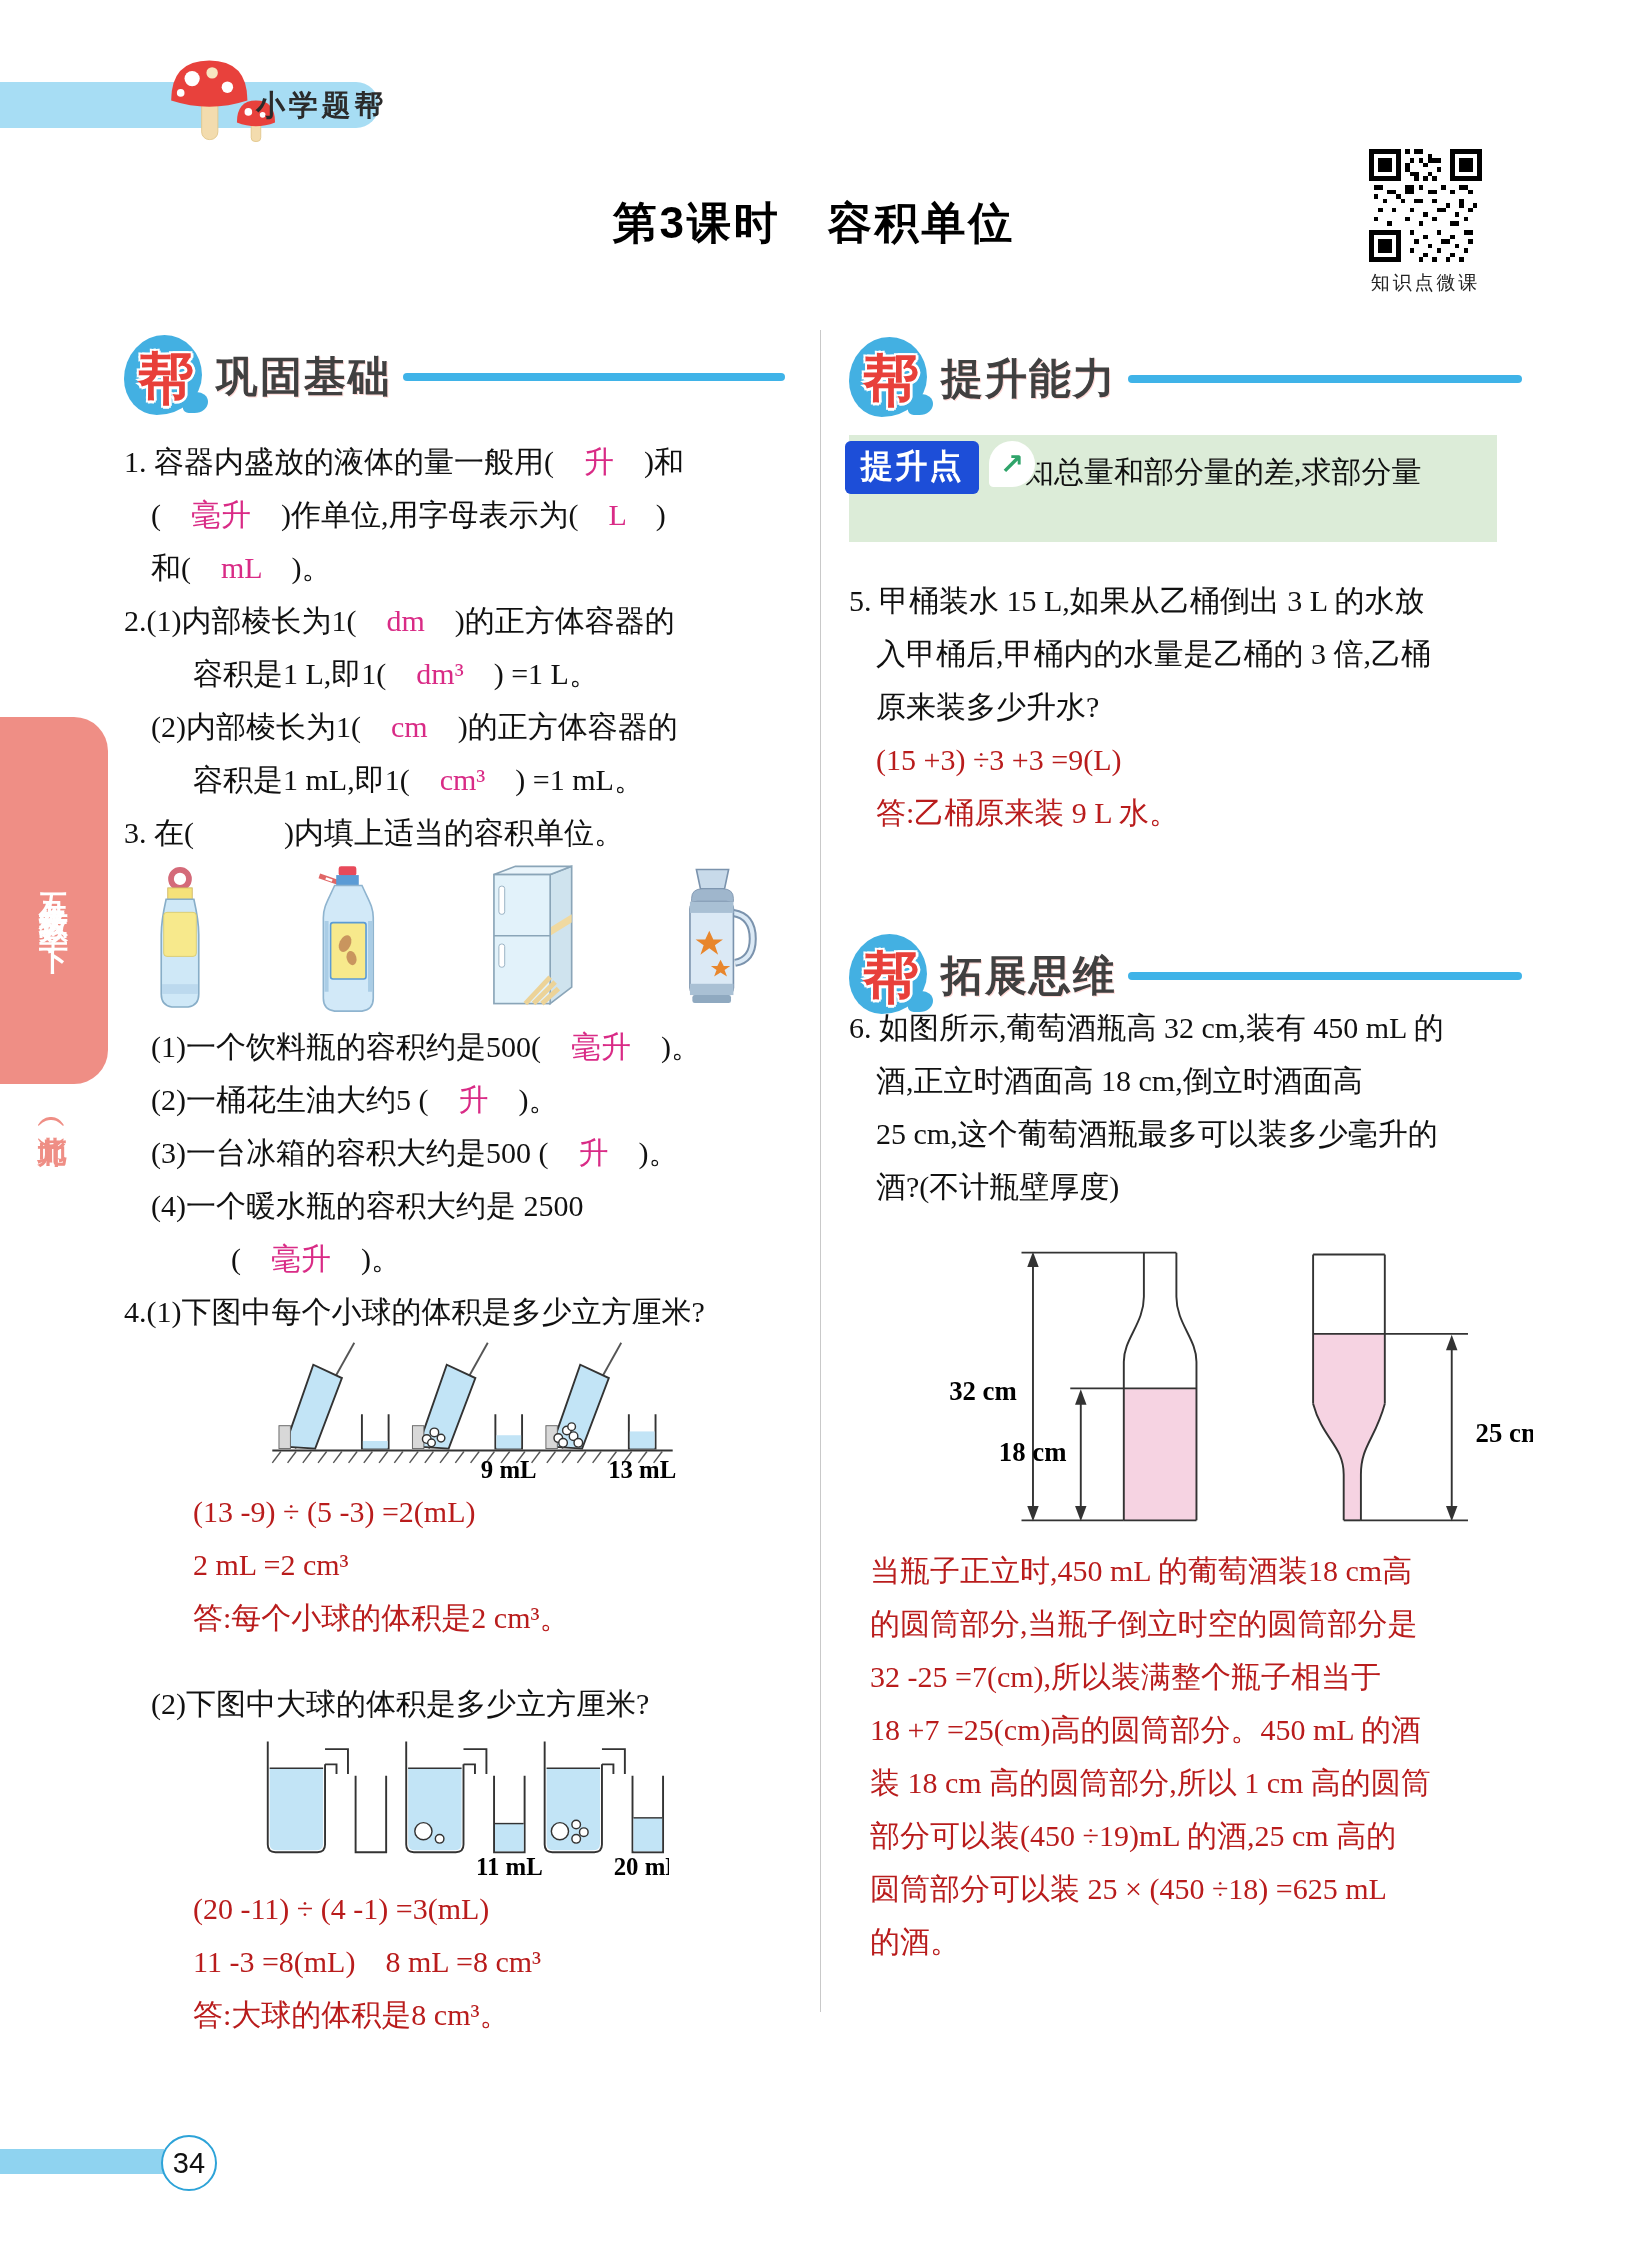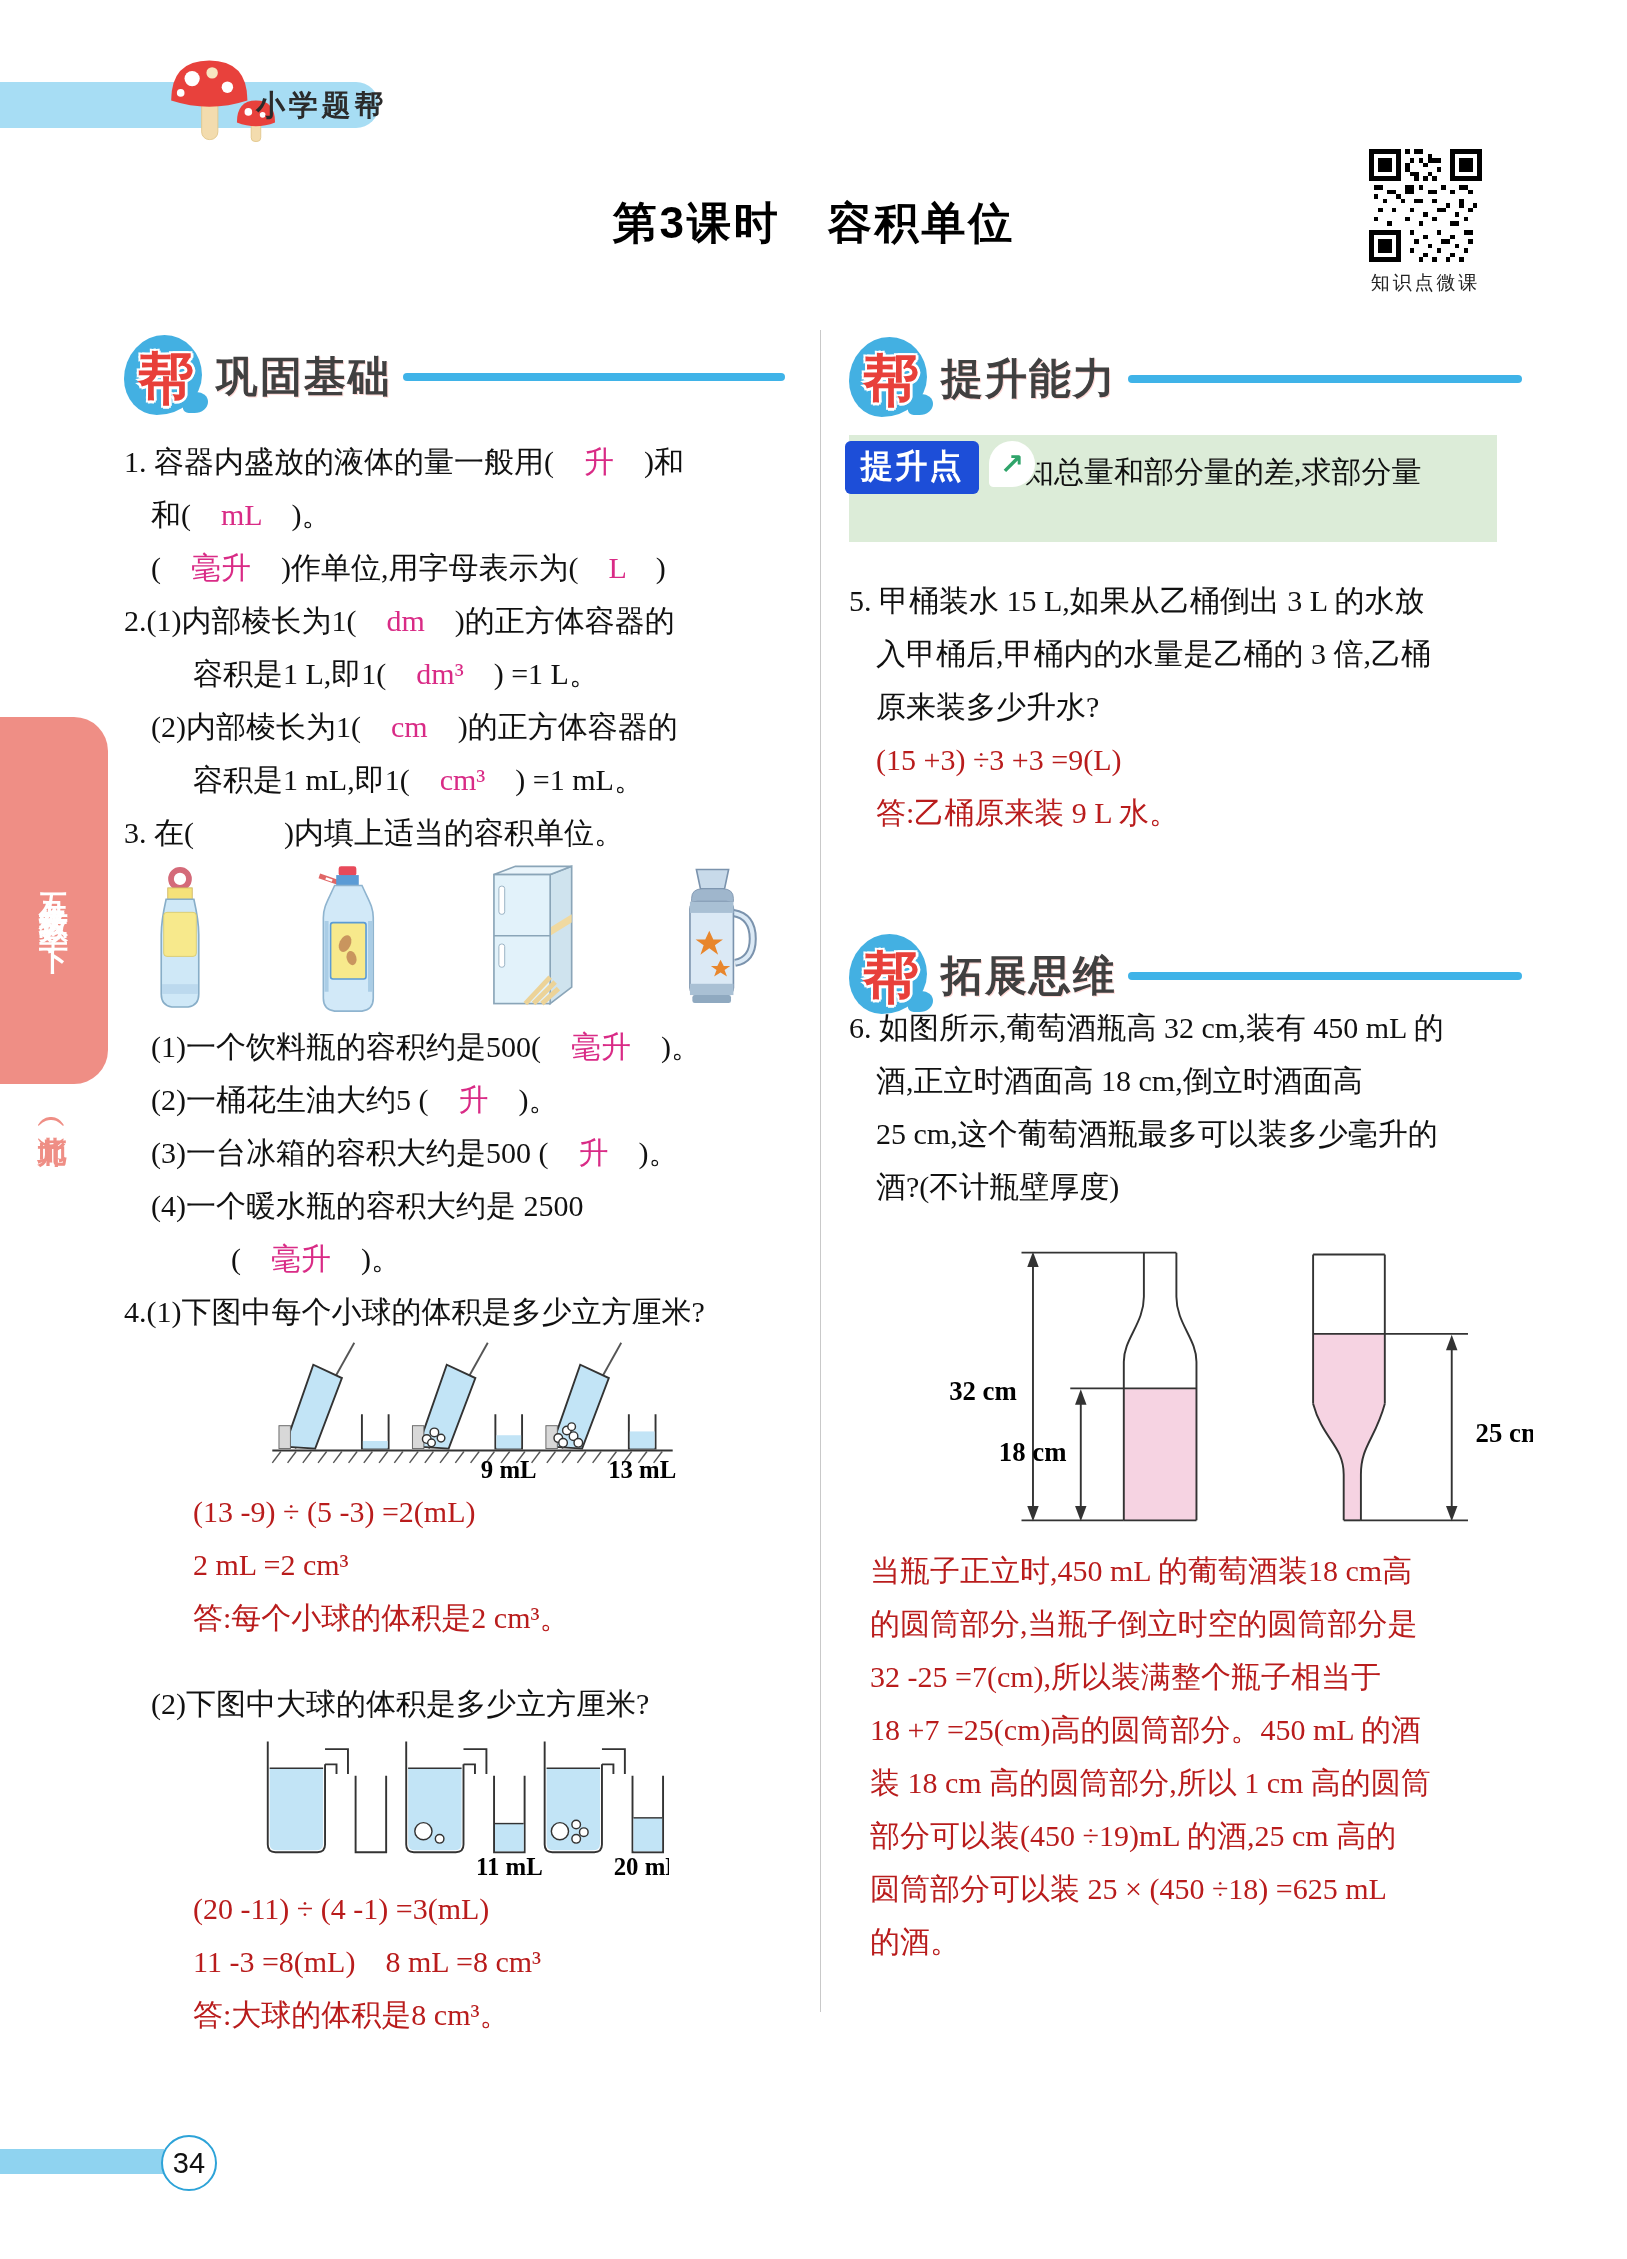--- a/index.html
+++ b/index.html
@@ -188,22 +188,22 @@
     <div class="blob"></div>
     <span class="badge-char">帮</span>
   </div>
   <span class="sec-title">巩固基础</span>
   <div class="sec-line"></div>
 </div>
 
 <div class="abs" style="left:124px;top:435px;width:661px;">
 
   <div class="line"><span class="seg n">1. 容器内盛放的液体的量一般用(　</span><span class="seg a">升</span><span class="seg n">　)和</span></div>
+  <div class="line ind1"><span class="seg n">(　</span><span class="seg a">毫升</span><span class="seg n">　)作单位,用字母表示为(　</span><span class="seg a">L</span><span class="seg n">　)</span></div>
   <div class="line ind1"><span class="seg n">和(　</span><span class="seg a">mL</span><span class="seg n">　)。</span></div>
-  <div class="line ind1"><span class="seg n">(　</span><span class="seg a">毫升</span><span class="seg n">　)作单位,用字母表示为(　</span><span class="seg a">L</span><span class="seg n">　)</span></div>
 
   <div class="line"><span class="seg n">2.(1)内部棱长为1(　</span><span class="seg a">dm</span><span class="seg n">　)的正方体容器的</span></div>
   <div class="line ind2"><span class="seg n">容积是1 L,即1(　</span><span class="seg a">dm³</span><span class="seg n">　) =1 L。</span></div>
   <div class="line ind1"><span class="seg n">(2)内部棱长为1(　</span><span class="seg a">cm</span><span class="seg n">　)的正方体容器的</span></div>
   <div class="line ind2"><span class="seg n">容积是1 mL,即1(　</span><span class="seg a">cm³</span><span class="seg n">　) =1 mL。</span></div>
 
   <div class="line"><span class="seg n">3. 在(　　　)内填上适当的容积单位。</span></div>
 
   <div class="img-row">
     <div class="fig">

